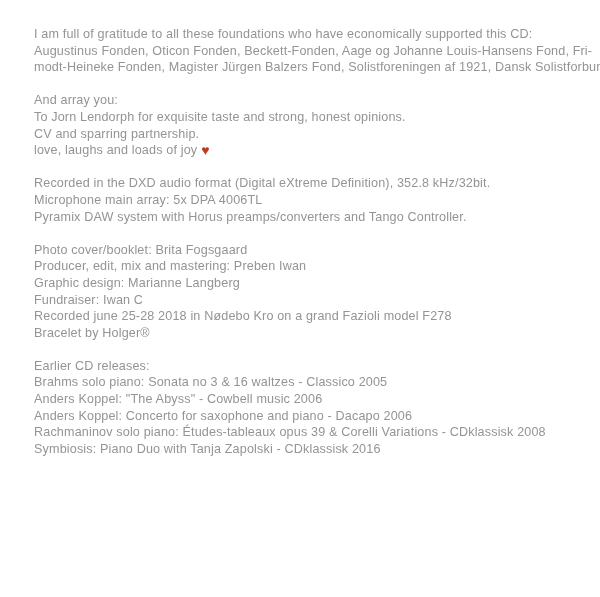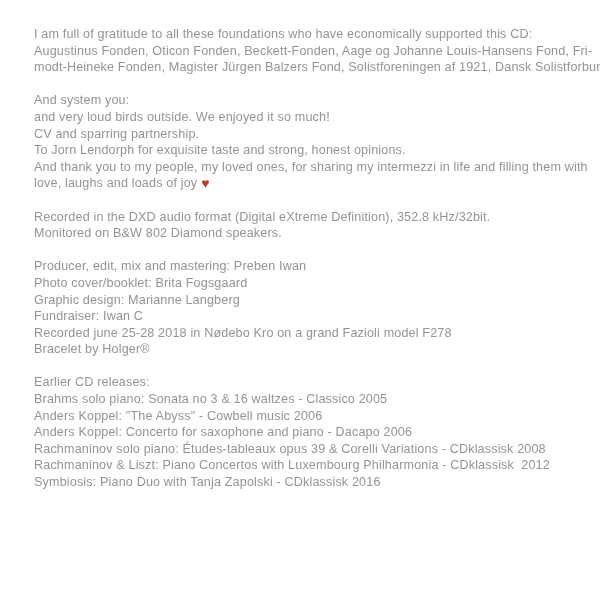--- a/index.html
+++ b/index.html
@@ -39,41 +39,39 @@
 </head>
 <body>
 
 <div class="page">
   <div class="section">
       <div class="line">I am full of gratitude to all these foundations who have economically supported this CD:</div>
       <div class="line">Augustinus Fonden, Oticon Fonden, Beckett-Fonden, Aage og Johanne Louis-Hansens Fond, Fri-</div>
       <div class="line">modt-Heineke Fonden, Magister Jürgen Balzers Fond, Solistforeningen af 1921, Dansk Solistforbund</div>
     </div>
   <div class="section">
-      <div class="line">And system you:</div>
-      <div class="line">and very loud birds outside. We enjoyed it so much!</div>
+      <div class="line">And array you:</div>
+      <div class="line">To Jorn Lendorph for exquisite taste and strong, honest opinions.</div>
       <div class="line">CV and sparring partnership.</div>
-      <div class="line">To Jorn Lendorph for exquisite taste and strong, honest opinions.</div>
-      <div class="line">And thank you to my people, my loved ones, for sharing my intermezzi in life and filling them with</div>
       <div class="line">love, laughs and loads of joy<span class="heart" style="color: rgb(191, 58, 30);">♥</span></div>
     </div>
   <div class="section">
       <div class="line">Recorded in the DXD audio format (Digital eXtreme Definition), 352.8 kHz/32bit.</div>
-      <div class="line">Monitored on B&amp;W 802 Diamond speakers.</div>
+      <div class="line">Microphone main array: 5x DPA 4006TL</div>
+      <div class="line">Pyramix DAW system with Horus preamps/converters and Tango Controller.</div>
     </div>
   <div class="section">
+      <div class="line">Photo cover/booklet: Brita Fogsgaard</div>
       <div class="line">Producer, edit, mix and mastering: Preben Iwan</div>
-      <div class="line">Photo cover/booklet: Brita Fogsgaard</div>
       <div class="line">Graphic design: Marianne Langberg</div>
       <div class="line">Fundraiser: Iwan C</div>
       <div class="line">Recorded june 25-28 2018 in Nødebo Kro on a grand Fazioli model F278</div>
       <div class="line">Bracelet by Holger®</div>
     </div>
   <div class="section">
       <div class="line">Earlier CD releases:</div>
       <div class="line">Brahms solo piano: Sonata no 3 &amp; 16 waltzes - Classico 2005</div>
       <div class="line">Anders Koppel: "The Abyss" - Cowbell music 2006</div>
       <div class="line">Anders Koppel: Concerto for saxophone and piano - Dacapo 2006</div>
       <div class="line">Rachmaninov solo piano: Études-tableaux opus 39 &amp; Corelli Variations - CDklassisk 2008</div>
-      <div class="line">Rachmaninov &amp; Liszt: Piano Concertos with Luxembourg Philharmonia - CDklassisk  2012</div>
       <div class="line">Symbiosis: Piano Duo with Tanja Zapolski - CDklassisk 2016</div>
     </div>
 </div>
 
 </body></html>

